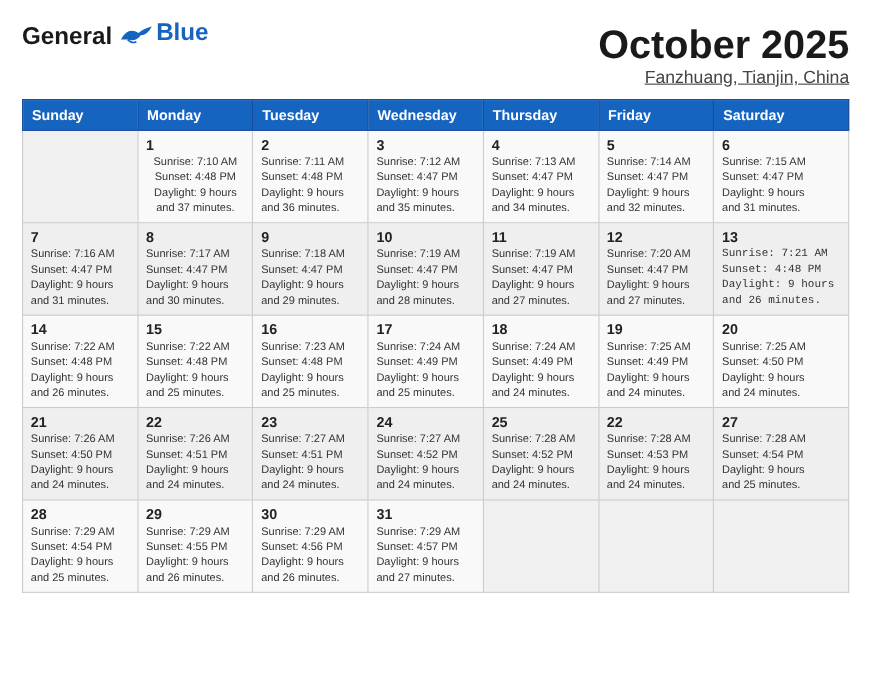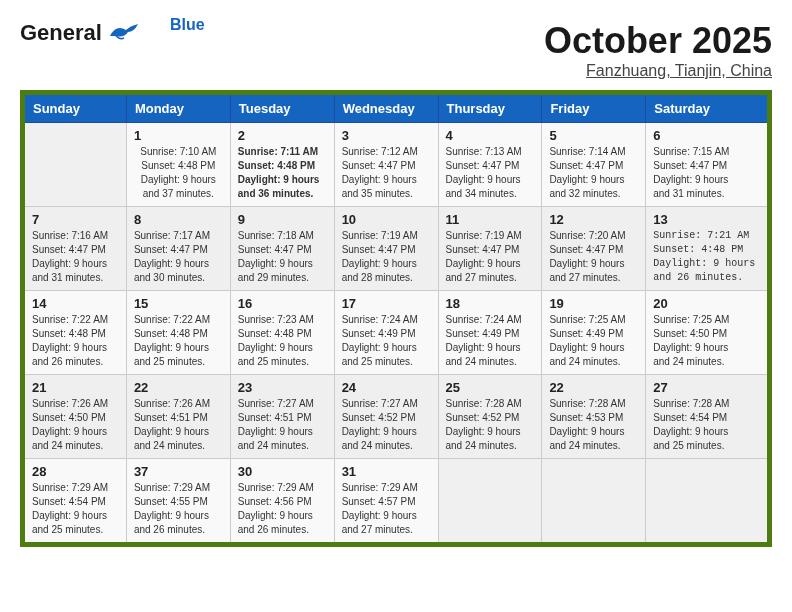--- a/index.html
+++ b/index.html
@@ -30,21 +30,21 @@
       color: #1a1a1a;
     }
     .subtitle {
       font-size: 16px;
       color: #444;
       text-decoration: underline;
     }
     table {
       width: 100%;
       border-collapse: collapse;
-      border: 5px solid #4d7c0f;
+      border: 1px solid #4d7c0f;
     }
     thead tr th {
       background-color: #1565C0;
       color: #fff;
       font-size: 13px;
       font-weight: bold;
       text-align: left;
       padding: 6px 8px;
       border: 1px solid #1a4d9c;
     }
@@ -84,21 +84,21 @@
 
 <div class="header-area">
   <div class="logo">
     <div style="display:flex;align-items:center;gap:4px;">
       <span style="font-size:22px;font-weight:bold;color:#1a1a1a;">General</span>
       <svg width="36" height="22" viewBox="0 0 36 22">
         <path d="M4,14 Q10,2 20,8 Q24,4 32,2 Q28,10 22,10 Q18,16 10,14 Z" fill="#1565C0"></path>
         <path d="M10,14 Q14,18 18,16" fill="none" stroke="#1565C0" stroke-width="1.5"></path>
       </svg>
     </div>
-    <span style="font-size:16px;font-weight:bold;color:#1565C0;margin-top:-4px;margin-left:28px;">Blue</span>
+    <span style="font-size:22px;font-weight:bold;color:#1565C0;margin-top:-4px;">Blue</span>
   </div>
   <div class="title-area">
     <div class="month-title">October 2025</div>
     <div class="subtitle">Fanzhuang, Tianjin, China</div>
   </div>
 </div>
 
 <table>
   <thead>
     <tr>
@@ -116,21 +116,21 @@
         <td class="empty"></td>
         <td>
           <span class="day-num">1</span>
           <div class="day-info" style="white-space: pre-line; text-align: center;">Sunrise: 7:10 AM
 Sunset: 4:48 PM
 Daylight: 9 hours
 and 37 minutes.</div>
         </td>
         <td>
           <span class="day-num">2</span>
-          <div class="day-info" style="white-space: pre-line; font-weight: bold;">Sunrise: 7:11 AM
+          <div class="day-info" style="white-space: pre-line;">Sunrise: 7:11 AM
 Sunset: 4:48 PM
 Daylight: 9 hours
 and 36 minutes.</div>
         </td>
         <td>
           <span class="day-num">3</span>
           <div class="day-info" style="white-space: pre-line;">Sunrise: 7:12 AM
 Sunset: 4:47 PM
 Daylight: 9 hours
 and 35 minutes.</div>
@@ -312,21 +312,21 @@
       </tr>
       <tr>
         <td>
           <span class="day-num">28</span>
           <div class="day-info" style="white-space: pre-line;">Sunrise: 7:29 AM
 Sunset: 4:54 PM
 Daylight: 9 hours
 and 25 minutes.</div>
         </td>
         <td>
-          <span class="day-num">37</span>
+          <span class="day-num">29</span>
           <div class="day-info" style="white-space: pre-line;">Sunrise: 7:29 AM
 Sunset: 4:55 PM
 Daylight: 9 hours
 and 26 minutes.</div>
         </td>
         <td>
           <span class="day-num">30</span>
           <div class="day-info" style="white-space: pre-line;">Sunrise: 7:29 AM
 Sunset: 4:56 PM
 Daylight: 9 hours

